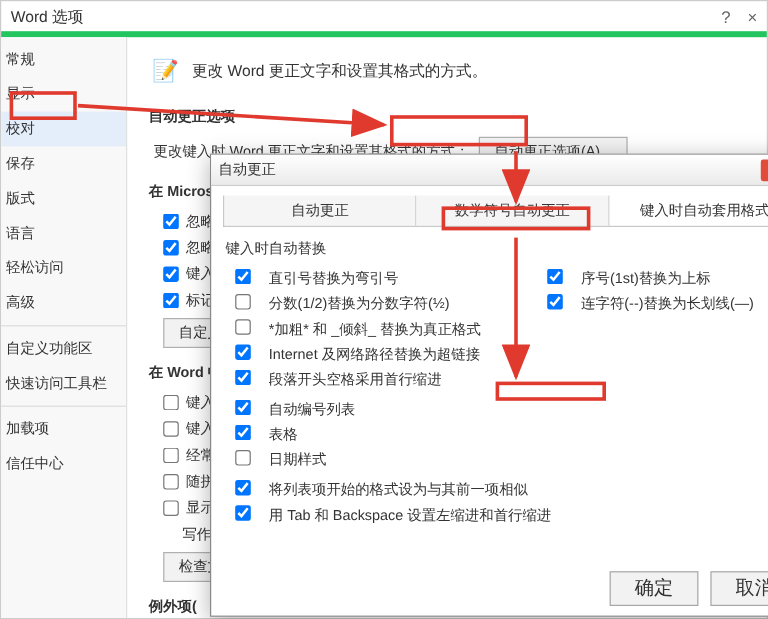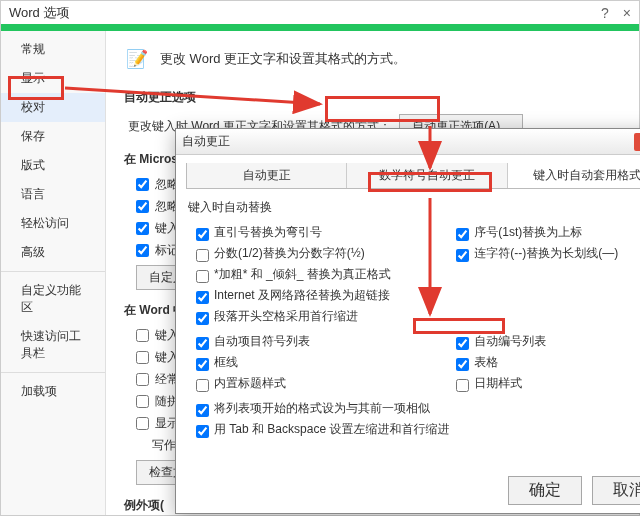--- a/index.html
+++ b/index.html
@@ -19,33 +19,33 @@
     width: 640px;
     height: 516px;
     background: #fff;
     border: 1px solid #ccc;
   }
   .dlg-titlebar {
     height: 30px;
     display: flex;
     align-items: center;
     padding: 0 8px;
-    border-bottom: 7px solid #22c55e;
+    border-bottom: 5px solid #22c55e;
   }
   .dlg-title { flex: 1; font-size: 13px; }
   .dlg-sysbtns { display: flex; gap: 14px; color: #666; font-size: 14px; }
   .dlg-body { display: flex; height: calc(100% - 30px); }
   .sidebar {
     width: 105px;
     background: #f8f8f8;
     border-right: 1px solid #e0e0e0;
     padding-top: 4px;
   }
   .side-item {
-    padding: 6px 20px;
+    padding: 6px 4px;
     font-size: 12px;
     color: #333;
     cursor: pointer;
   }
   .side-item.selected { background: #e4eefb; font-weight: 500; }
   .side-sep { border-top: 1px solid #ddd; margin: 4px 0; }
   .main {
     flex: 1;
     padding: 14px 18px 10px 18px;
     overflow: hidden;
@@ -104,21 +104,21 @@
   .tab {
     flex:1; text-align:center; padding:4px 2px; font-size:12px;
     background:#f5f5f5; border-right:1px solid #ccc; cursor:pointer;
   }
   .tab:last-child { border-right:none;}
   .tab.active { background:#fff; font-weight:500;}
   .section-label { font-size:12px; margin:10px 0 4px 2px;}
   .col2 { display:flex; }
   .colL { width: 54%; }
   .colR { flex:1; }
-  .ck { display:flex; align-items:flex-end; gap:5px; margin:4px 0 4px 10px; font-size:12px; white-space:nowrap;}
+  .ck { display:flex; align-items:flex-start; gap:15px; margin:4px 0 4px 10px; font-size:12px; white-space:nowrap;}
   .auto-footer {
     position:absolute; right:12px; bottom:8px; display:flex; gap:10px;
   }
   .btnF {
     border:1px solid #a7a7a7; background:#f2f2f2; padding:3px 20px; font-size:16px; cursor:pointer;
   }
   
   .hl {
     position:absolute; border:3px solid #e03a2f; pointer-events:none;
   }
@@ -143,20 +143,21 @@
       <div class="side-item">保存</div>
       <div class="side-item">版式</div>
       <div class="side-item">语言</div>
       <div class="side-item">轻松访问</div>
       <div class="side-item">高级</div>
       <div class="side-sep"></div>
       <div class="side-item">自定义功能区</div>
       <div class="side-item">快速访问工具栏</div>
       <div class="side-sep"></div>
       <div class="side-item">加载项</div>
+      <div class="side-item">信任中心</div>
     </div>
     <div class="main">
       <div class="heading-row">
         <div class="heading-icon">📝</div>
         <div class="heading-text">更改 Word 更正文字和设置其格式的方式。</div>
       </div>
 
       <div class="group-title">自动更正选项</div>
       <div class="row" style="margin-left:4px;">
         <span>更改键入时 Word 更正文字和设置其格式的方式：</span>
@@ -256,34 +257,20 @@
             <span>序号(1st)替换为上标</span>
           </div>
         <div class="ck">
             <input type="checkbox" checked="" style="">
             <span>连字符(--)替换为长划线(—)</span>
           </div>
       </div>
     </div>
 
     <div class="col2">
-      <div class="colL">
-        <div class="ck">
-            <input type="checkbox" checked="" style="">
-            <span>自动项目符号列表</span>
-          </div>
-        <div class="ck">
-            <input type="checkbox" checked="" style="">
-            <span>框线</span>
-          </div>
-        <div class="ck">
-            <input type="checkbox" style="">
-            <span>内置标题样式</span>
-          </div>
-      </div>
       <div class="colR">
         <div class="ck">
             <input type="checkbox" checked="" style="">
             <span>自动编号列表</span>
           </div>
         <div class="ck">
             <input type="checkbox" checked="" style="">
             <span>表格</span>
           </div>
         <div class="ck">

